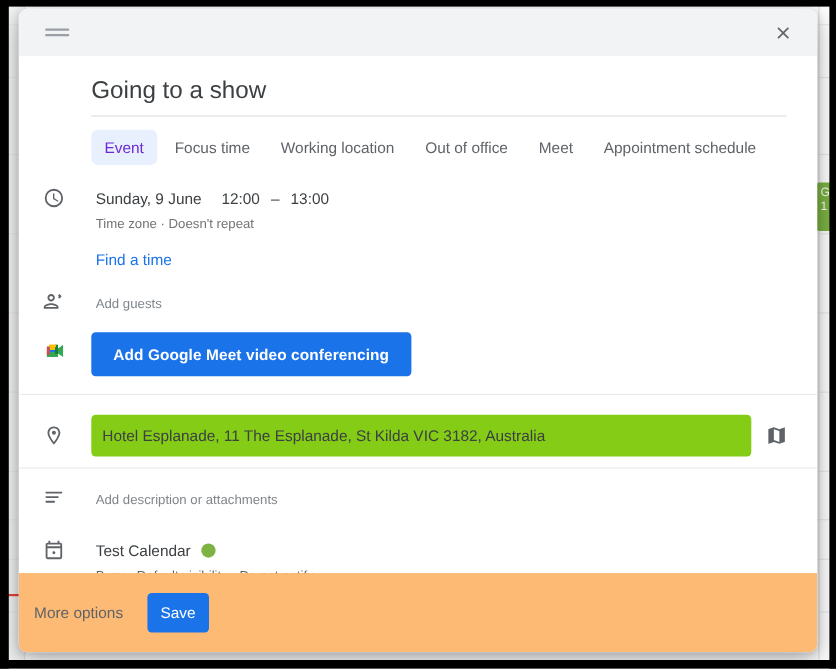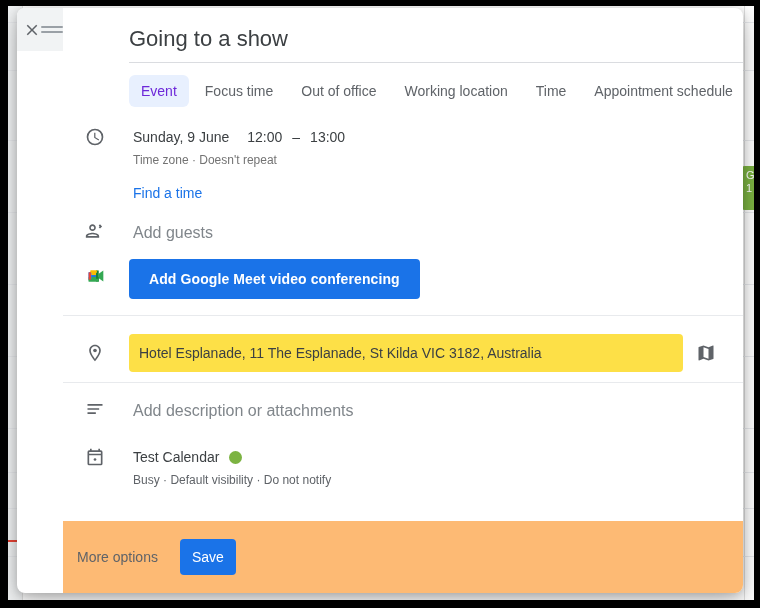--- a/index.html
+++ b/index.html
@@ -100,21 +100,21 @@
     position: absolute;
     left: 17px;
     top: 8px;
     width: 726px;
     height: 585px;
     background: #ffffff;
     border-radius: 8px;
     box-shadow: 0 8px 26px rgba(0,0,0,0.28), 0 2px 8px rgba(0,0,0,0.16);
     overflow: hidden;
     display: flex;
-    flex-direction: row;
+    flex-direction: column;
   }
 
   .dialog-titlebar {
     height: 43px;
     background: #f1f3f4;
     flex: 0 0 auto;
     position: relative;
     display: flex;
     align-items: center;
   }
@@ -254,21 +254,21 @@
     line-height: 20px;
     color: #1a73e8;
     font-weight: 500;
     margin-top: 14px;
     padding-left: 4px;
     cursor: pointer;
     display: inline-block;
   }
 
   .placeholder-text {
-    font-size: 16px;
+    font-size: 12px;
     line-height: 22px;
     color: #80868b;
     cursor: text;
     padding: 3px 4px;
     display: block;
   }
 
   .meet-button {
     display: inline-block;
     background: #1a73e8;
@@ -284,21 +284,21 @@
     letter-spacing: 0.1px;
   }
 
   .location-wrap {
     display: flex;
     align-items: center;
     gap: 8px;
   }
   .location-input {
     flex: 1 1 auto;
-    background: #fde047;
+    background: #84cc16;
     border: none;
     border-radius: 4px;
     font-size: 14px;
     line-height: 20px;
     color: #3c4043;
     padding: 9px 10px;
     outline: none;
     font-family: "Liberation Sans", sans-serif;
     box-sizing: border-box;
   }
@@ -420,23 +420,23 @@
 
   <div class="dialog-body">
 
     <div class="title-row">
       <input class="event-title" type="text" value="Going to a show" style="">
     </div>
 
     <div class="tabs-row">
       <div class="tab active">Event</div>
       <div class="tab">Focus time</div>
+      <div class="tab">Working location</div>
       <div class="tab">Out of office</div>
-      <div class="tab">Working location</div>
-      <div class="tab">Time</div>
+      <div class="tab">Meet</div>
       <div class="tab">Appointment schedule</div>
     </div>
 
     <div class="section" style="padding-top:18px; padding-bottom:6px;">
       <div class="detail-row">
         <div class="row-icon">
           <svg width="20" height="20" viewBox="0 0 24 24" aria-hidden="true">
             <path d="M12 2a10 10 0 1 0 0 20 10 10 0 0 0 0-20zm0 18a8 8 0 1 1 0-16 8 8 0 0 1 0 16z" fill="#5f6368"></path>
             <path d="M12.5 7H11v6l5.2 3.2.8-1.3-4.5-2.7z" fill="#5f6368"></path>
           </svg>

